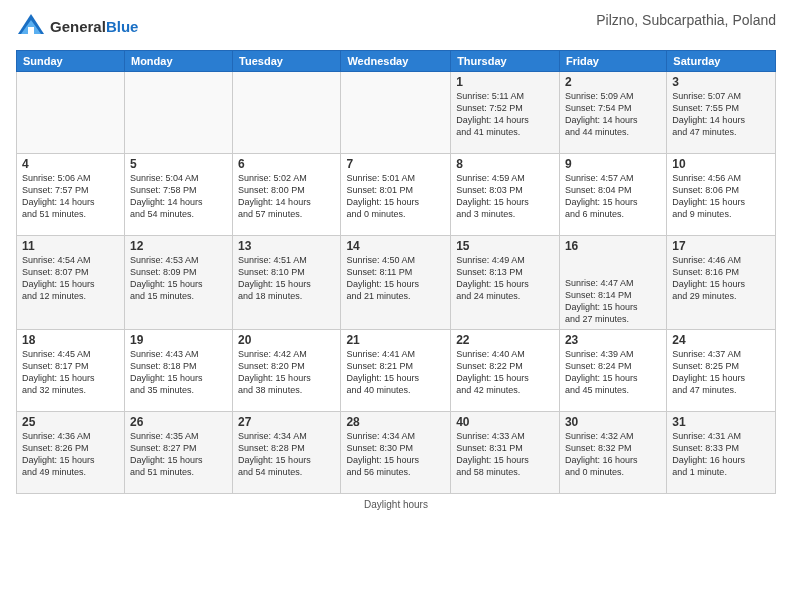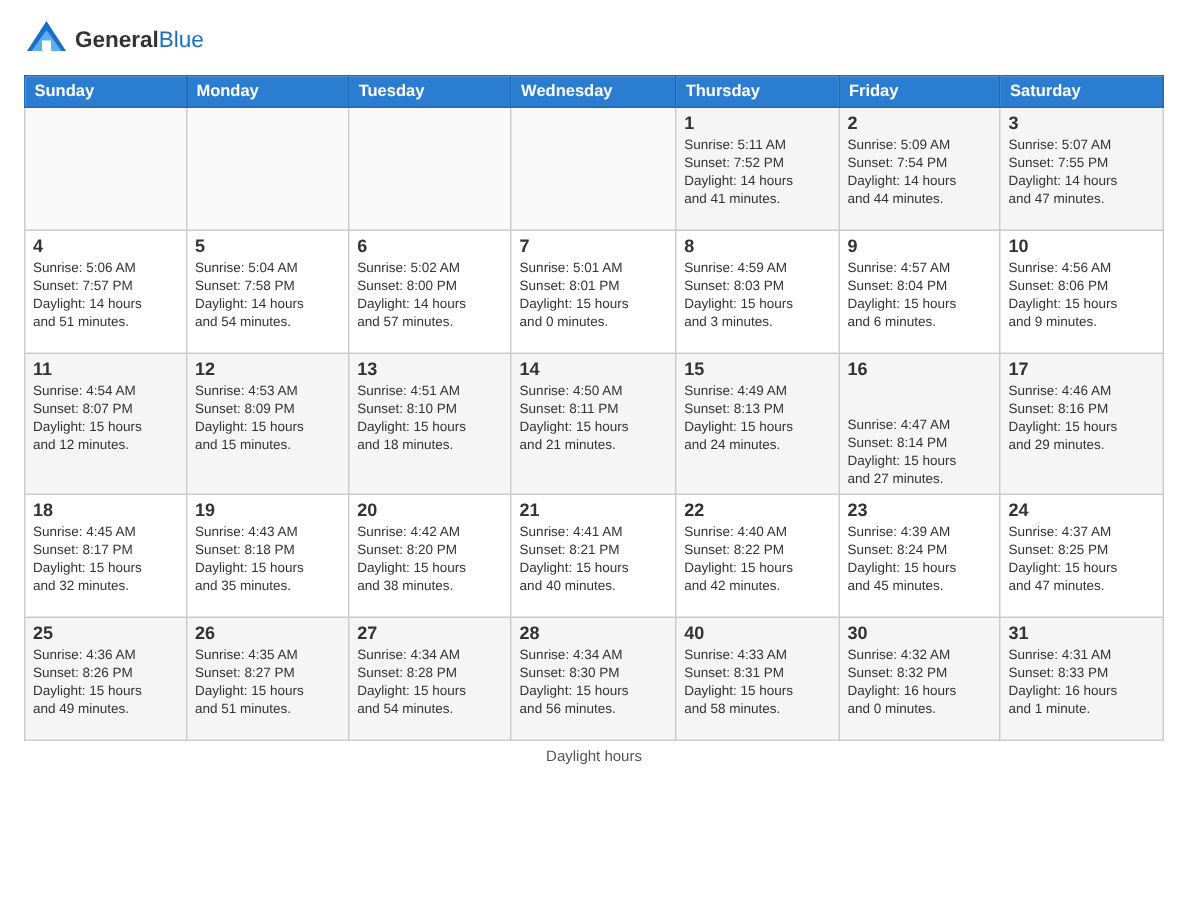--- a/index.html
+++ b/index.html
@@ -30,21 +30,21 @@
       display: flex;
       line-height: 1.1;
     }
     .logo-general {
       font-size: 15px;
       font-weight: bold;
       color: #333;
     }
     .logo-blue {
       font-size: 15px;
-      font-weight: normal;
+      font-weight: bold;
       color: #1a6fc4;
     }
     .logo-icon {
       width: 30px;
       height: 30px;
     }
     .title-block {
       text-align: right;
     }
     .title-month {
@@ -116,20 +116,21 @@
         <polygon points="15,2 28,22 2,22" fill="#1a6fc4"></polygon>
         <polygon points="15,8 25,22 5,22" fill="#5aaff0"></polygon>
         <rect x="12" y="15" width="6" height="7" fill="#fff"></rect>
       </svg>
       <div class="logo-text">
         <span class="logo-general">General</span>
         <span class="logo-blue">Blue</span>
       </div>
     </div>
     <div class="title-block">
+      <div class="title-location">Pilzno, Subcarpathia, Poland</div>
     </div>
   </div>
 
   <table class="calendar">
     <thead>
       <tr>
         <th>Sunday</th>
         <th>Monday</th>
         <th>Tuesday</th>
         <th>Wednesday</th>

